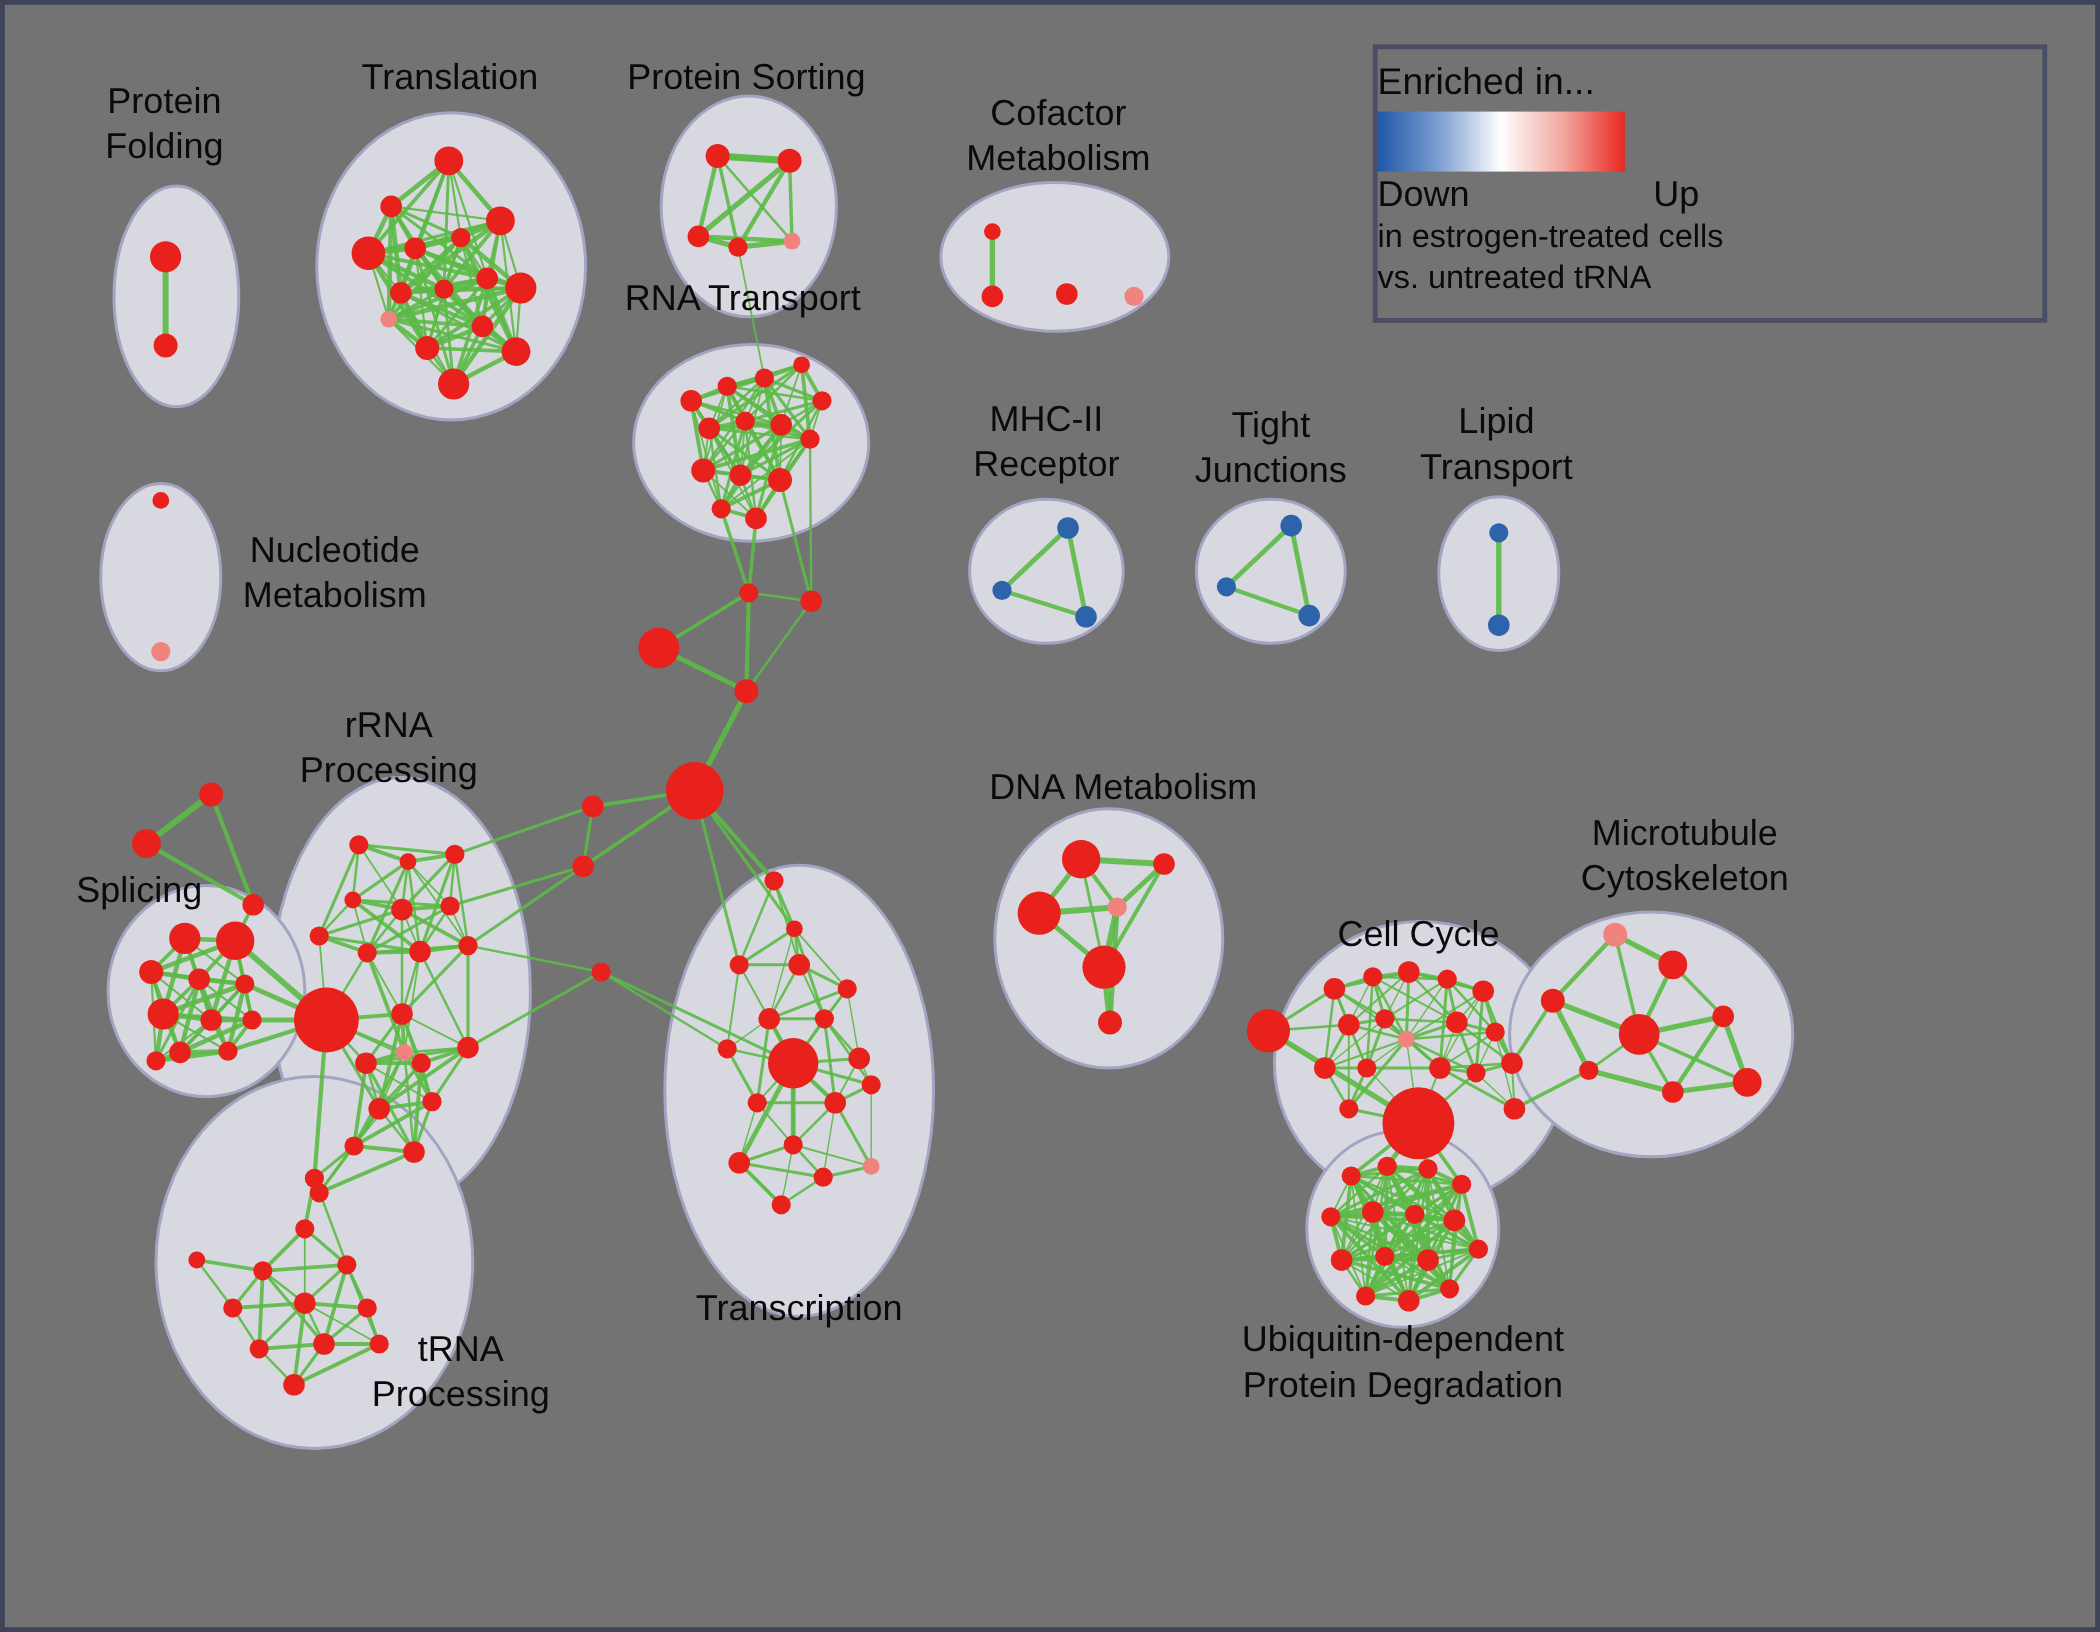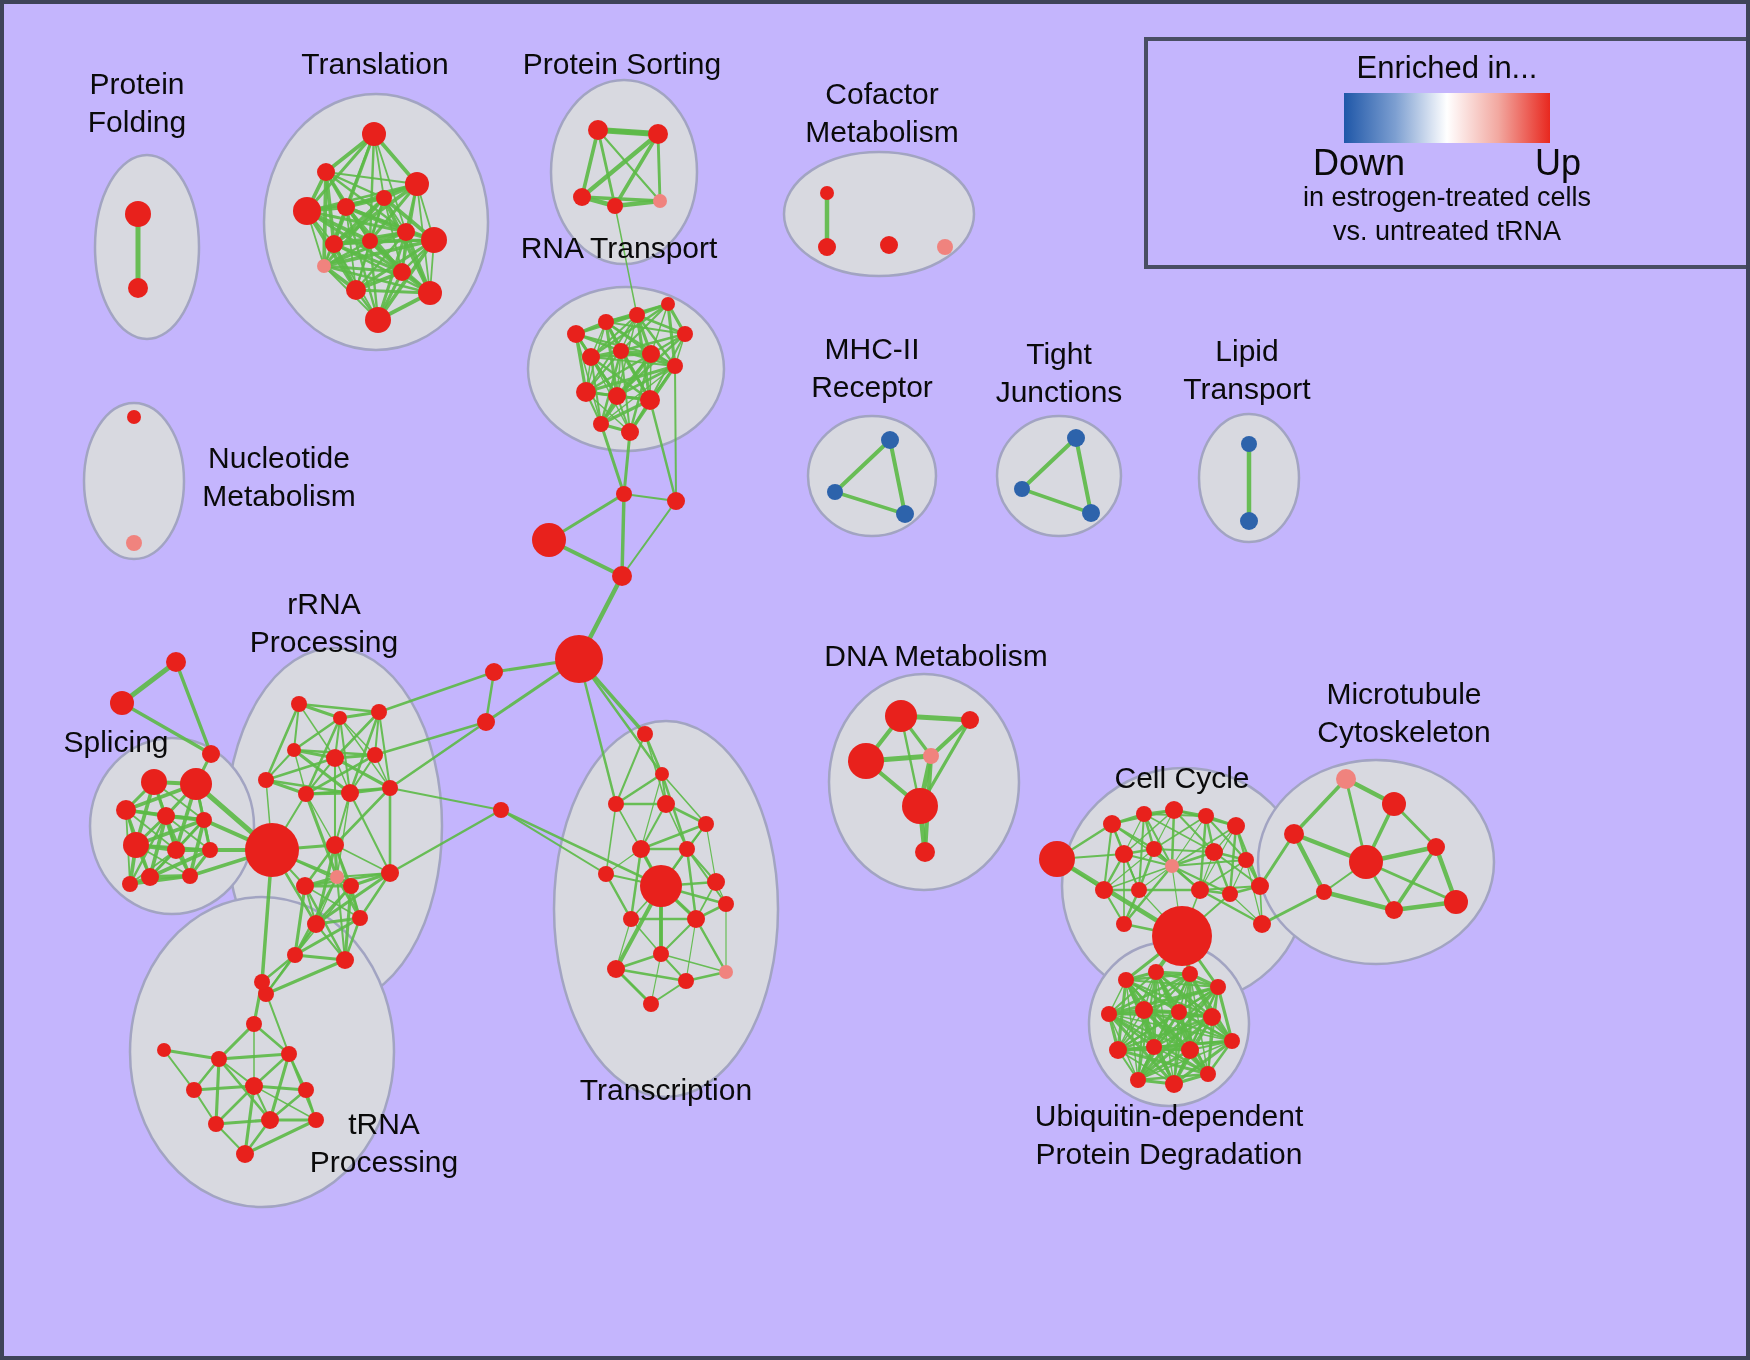--- a/index.html
+++ b/index.html
@@ -4,34 +4,34 @@
 <style>
   html,body{margin:0;padding:0;background:#ffffff;}
   .canvas{
     position:relative;width:1750px;height:1360px;box-sizing:border-box;
     border:4px solid #3e4358;background:#c7c9e2;overflow:hidden;
     font-family:"Liberation Sans","DejaVu Sans",sans-serif;
   }
   .canvas > svg{position:absolute;left:0;top:0;}
   svg text{font-family:"Liberation Sans","DejaVu Sans",sans-serif;}
   .legend{
-    position:absolute;left:1140px;top:33px;width:606px;height:232px;
+    position:absolute;left:1140px;top:33px;width:562px;height:232px;
     box-sizing:border-box;border:4px solid #494e63;background:transparent;
-    display:flex;flex-direction:column;align-items:center;padding-top:8px;
+    display:flex;flex-direction:column;padding-top:8px;
     color:#0a0a0a;
   }
   .legend-title{font-size:31px;line-height:38px;margin-bottom:6px;}
   .legend-bar{width:206px;height:50px;}
-  .legend-ends{width:268px;display:flex;justify-content:space-between;font-size:36px;line-height:34px;margin-top:3px;}
+  .legend-ends{width:268px;display:flex;justify-content:space-between;font-size:30px;line-height:34px;margin-top:3px;}
   .legend-caption{font-size:27px;line-height:33px;margin-top:1px;}
 </style>
 </head>
 <body>
 
-<div class="canvas" style="background: #c4b5fd; border-color: rgb(62, 67, 88);">
+<div class="canvas" style="background: #737373; border-color: rgb(62, 67, 88);">
   <svg id="graph" width="1750" height="1360" viewBox="0 0 1750 1360">
       <ellipse cx="143" cy="243" rx="52" ry="92" fill="#d8d9e0" stroke="#a2a4c2" stroke-width="2.5"></ellipse>
       <ellipse cx="372" cy="218" rx="112" ry="128" fill="#d8d9e0" stroke="#a2a4c2" stroke-width="2.5"></ellipse>
       <ellipse cx="620" cy="168" rx="73" ry="92" fill="#d8d9e0" stroke="#a2a4c2" stroke-width="2.5"></ellipse>
       <ellipse cx="875" cy="210" rx="95" ry="62" fill="#d8d9e0" stroke="#a2a4c2" stroke-width="2.5"></ellipse>
       <ellipse cx="622" cy="365" rx="98" ry="82" fill="#d8d9e0" stroke="#a2a4c2" stroke-width="2.5"></ellipse>
       <ellipse cx="868" cy="472" rx="64" ry="60" fill="#d8d9e0" stroke="#a2a4c2" stroke-width="2.5"></ellipse>
       <ellipse cx="1055" cy="472" rx="62" ry="60" fill="#d8d9e0" stroke="#a2a4c2" stroke-width="2.5"></ellipse>
       <ellipse cx="1245" cy="474" rx="50" ry="64" fill="#d8d9e0" stroke="#a2a4c2" stroke-width="2.5"></ellipse>
       <ellipse cx="130" cy="477" rx="50" ry="78" fill="#d8d9e0" stroke="#a2a4c2" stroke-width="2.5"></ellipse>

